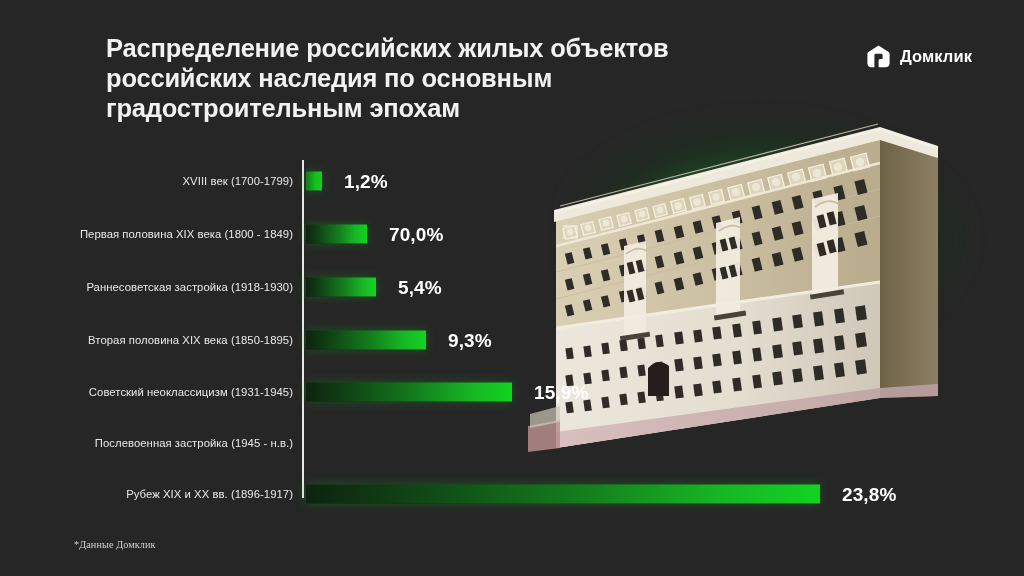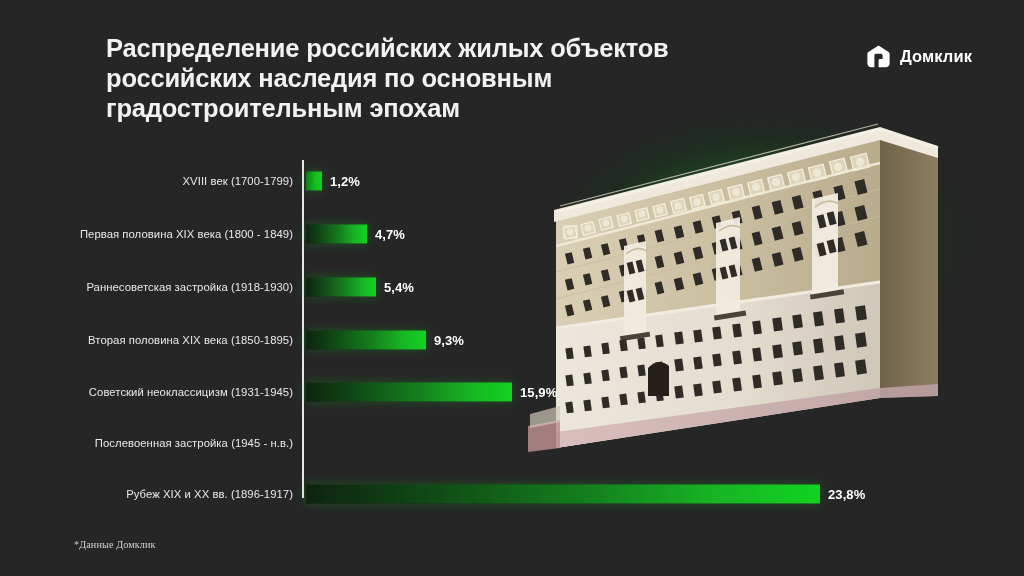--- a/index.html
+++ b/index.html
@@ -64,22 +64,22 @@
   .row .bar {
     height:19px;
     background:linear-gradient(90deg,#0d230f 0%,#104615 22%,#14801d 55%,#17b524 80%,#12d321 100%);
     box-shadow:0 0 11px rgba(20,190,35,0.30);
     border-radius:0;
   }
   .row .bar.tiny {
     background:linear-gradient(90deg,#0f7a18 0%,#14c020 60%,#11cf1f 100%);
   }
   .row .value {
-    color:#ffffff; font-size:13px; font-weight:700; white-space:nowrap;
-    margin-left:8px; letter-spacing:0.1px;
+    color:#ffffff; font-size:19px; font-weight:700; white-space:nowrap;
+    margin-left:22px; letter-spacing:0.1px;
   }
 
   
   #note {
     position:absolute; left:74px; top:539px;
     color:#d2d2d2; font-size:10.2px; font-weight:400; letter-spacing:0.1px;font-family:Liberation Serif, serif;
   }
 </style>
 </head>
 <body>
@@ -366,21 +366,21 @@
     <span class="barwrap">
       <span class="bar tiny" style="width:16px"></span>
       <span class="value">1,2%</span>
     </span>
   </div>
 
   <div class="row" style="top:224px">
     <span class="label">Первая половина XIX века (1800 - 1849)</span>
     <span class="barwrap">
       <span class="bar" style="width:61px"></span>
-      <span class="value">4,7%</span>
+      <span class="value">70,0%</span>
     </span>
   </div>
 
   <div class="row" style="top:277px">
     <span class="label">Раннесоветская застройка (1918-1930)</span>
     <span class="barwrap">
       <span class="bar" style="width:70px"></span>
       <span class="value">5,4%</span>
     </span>
   </div>

